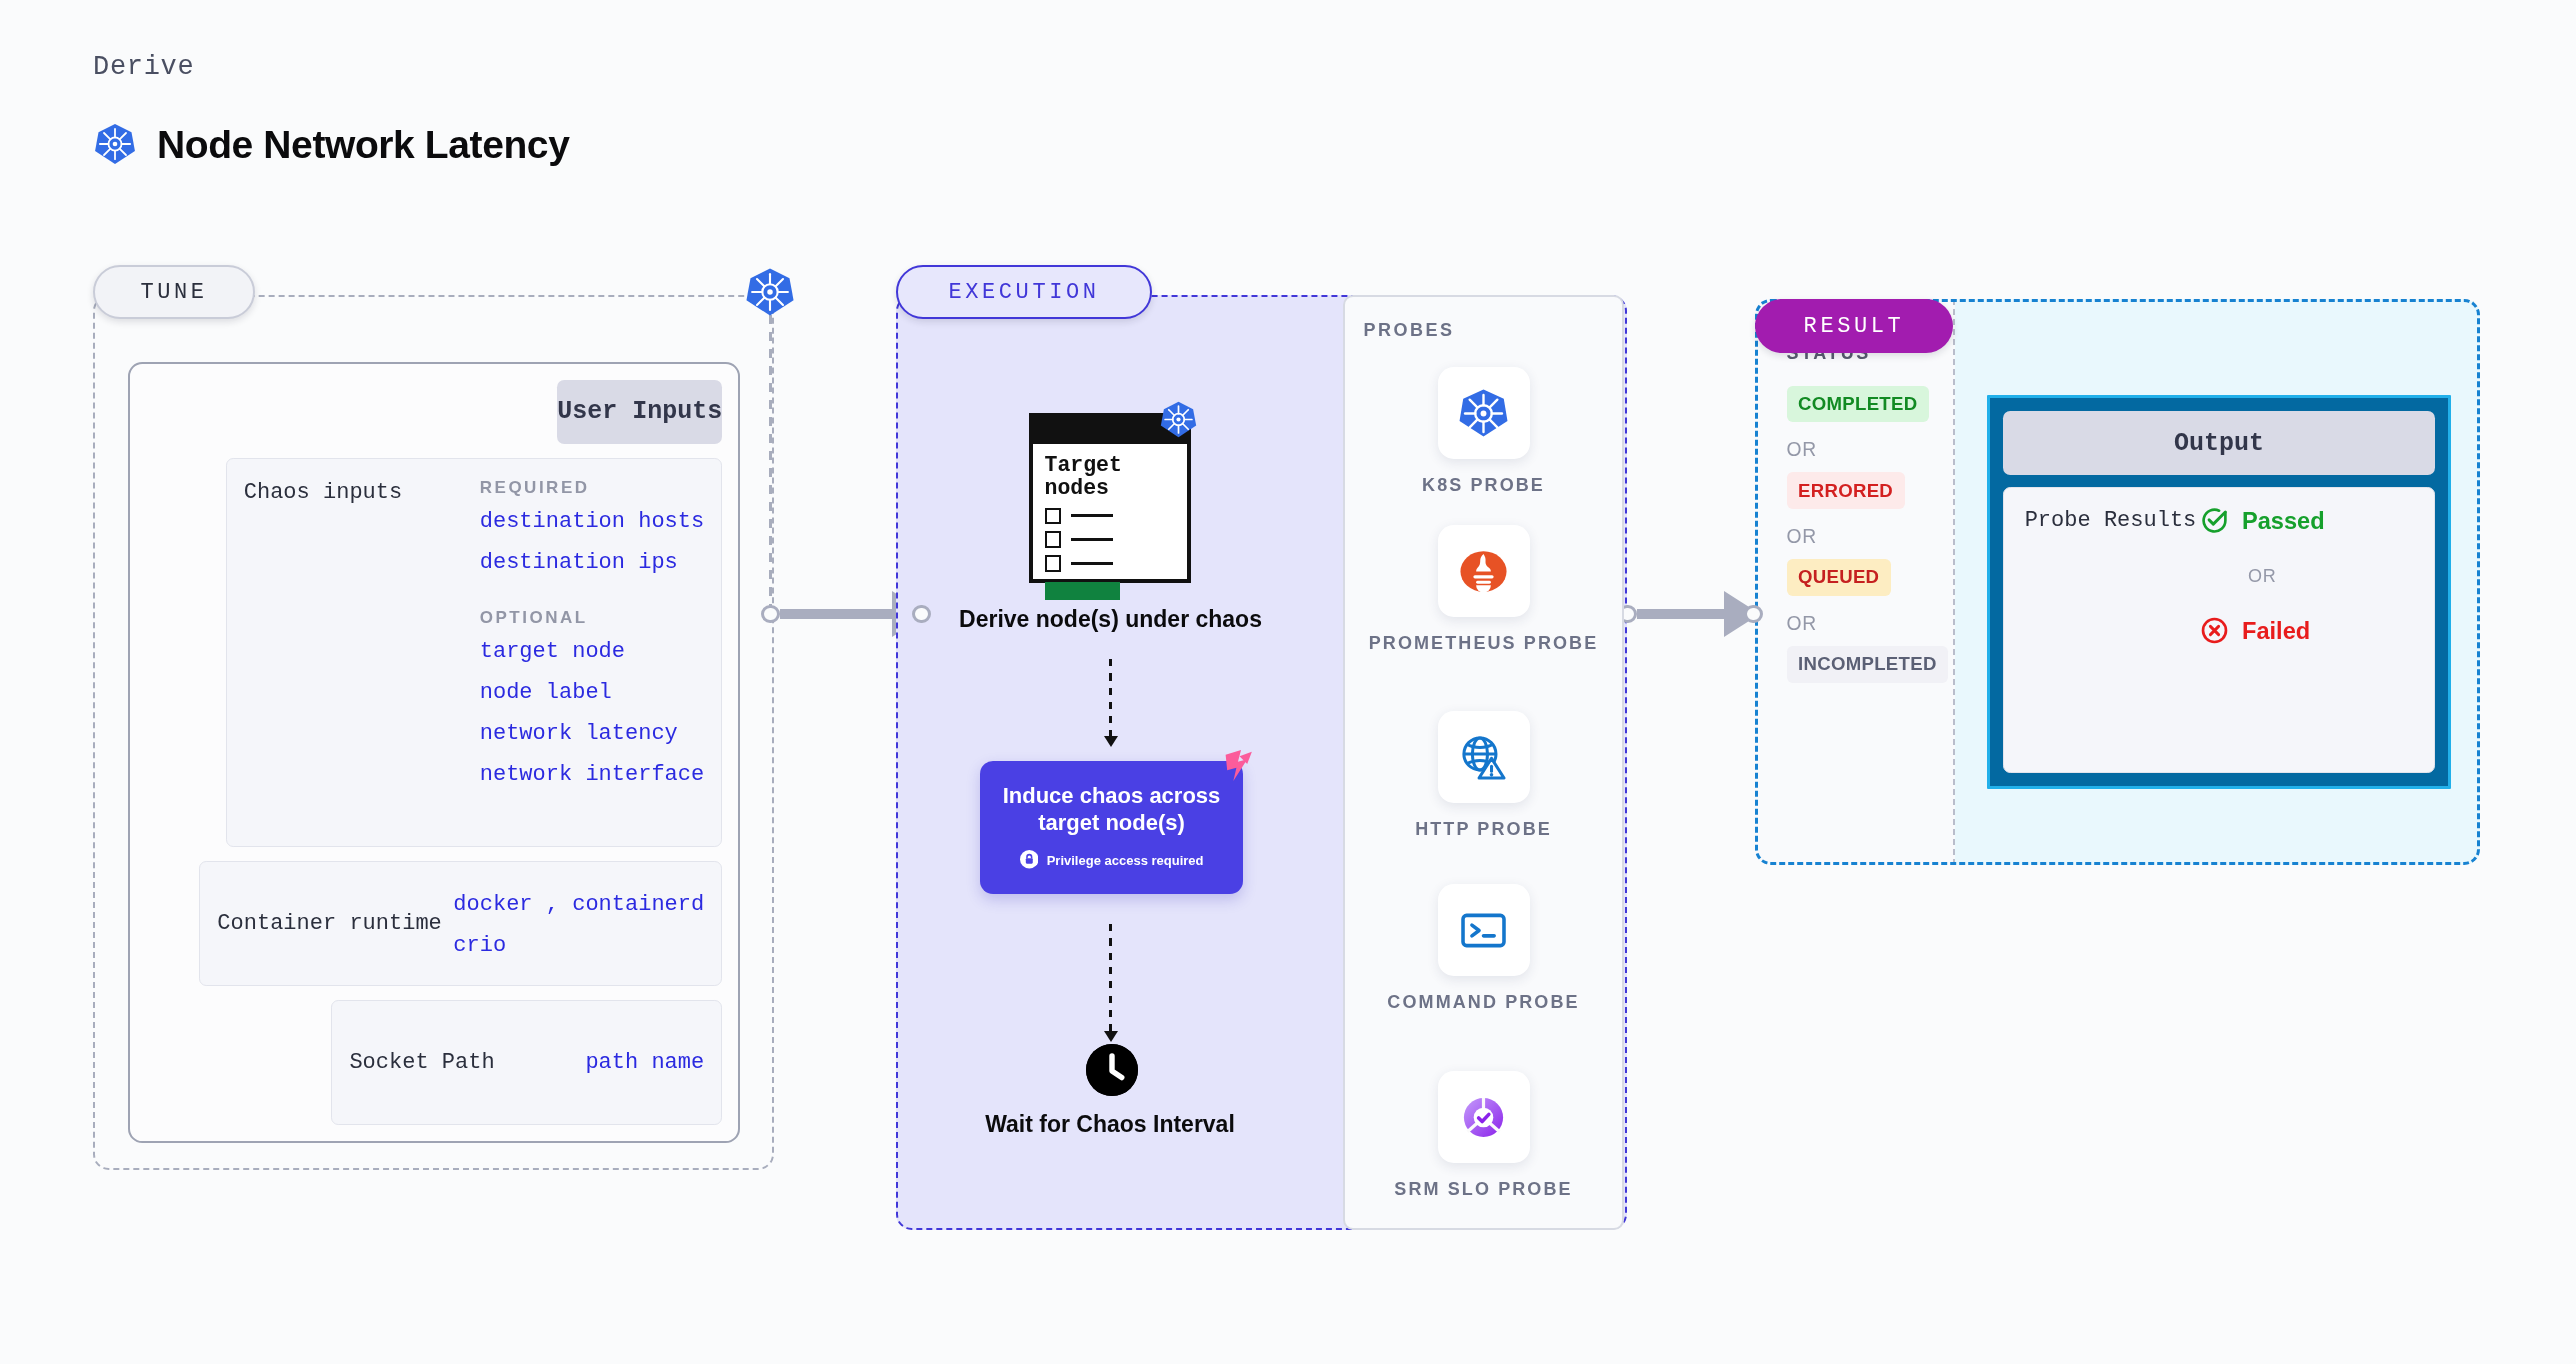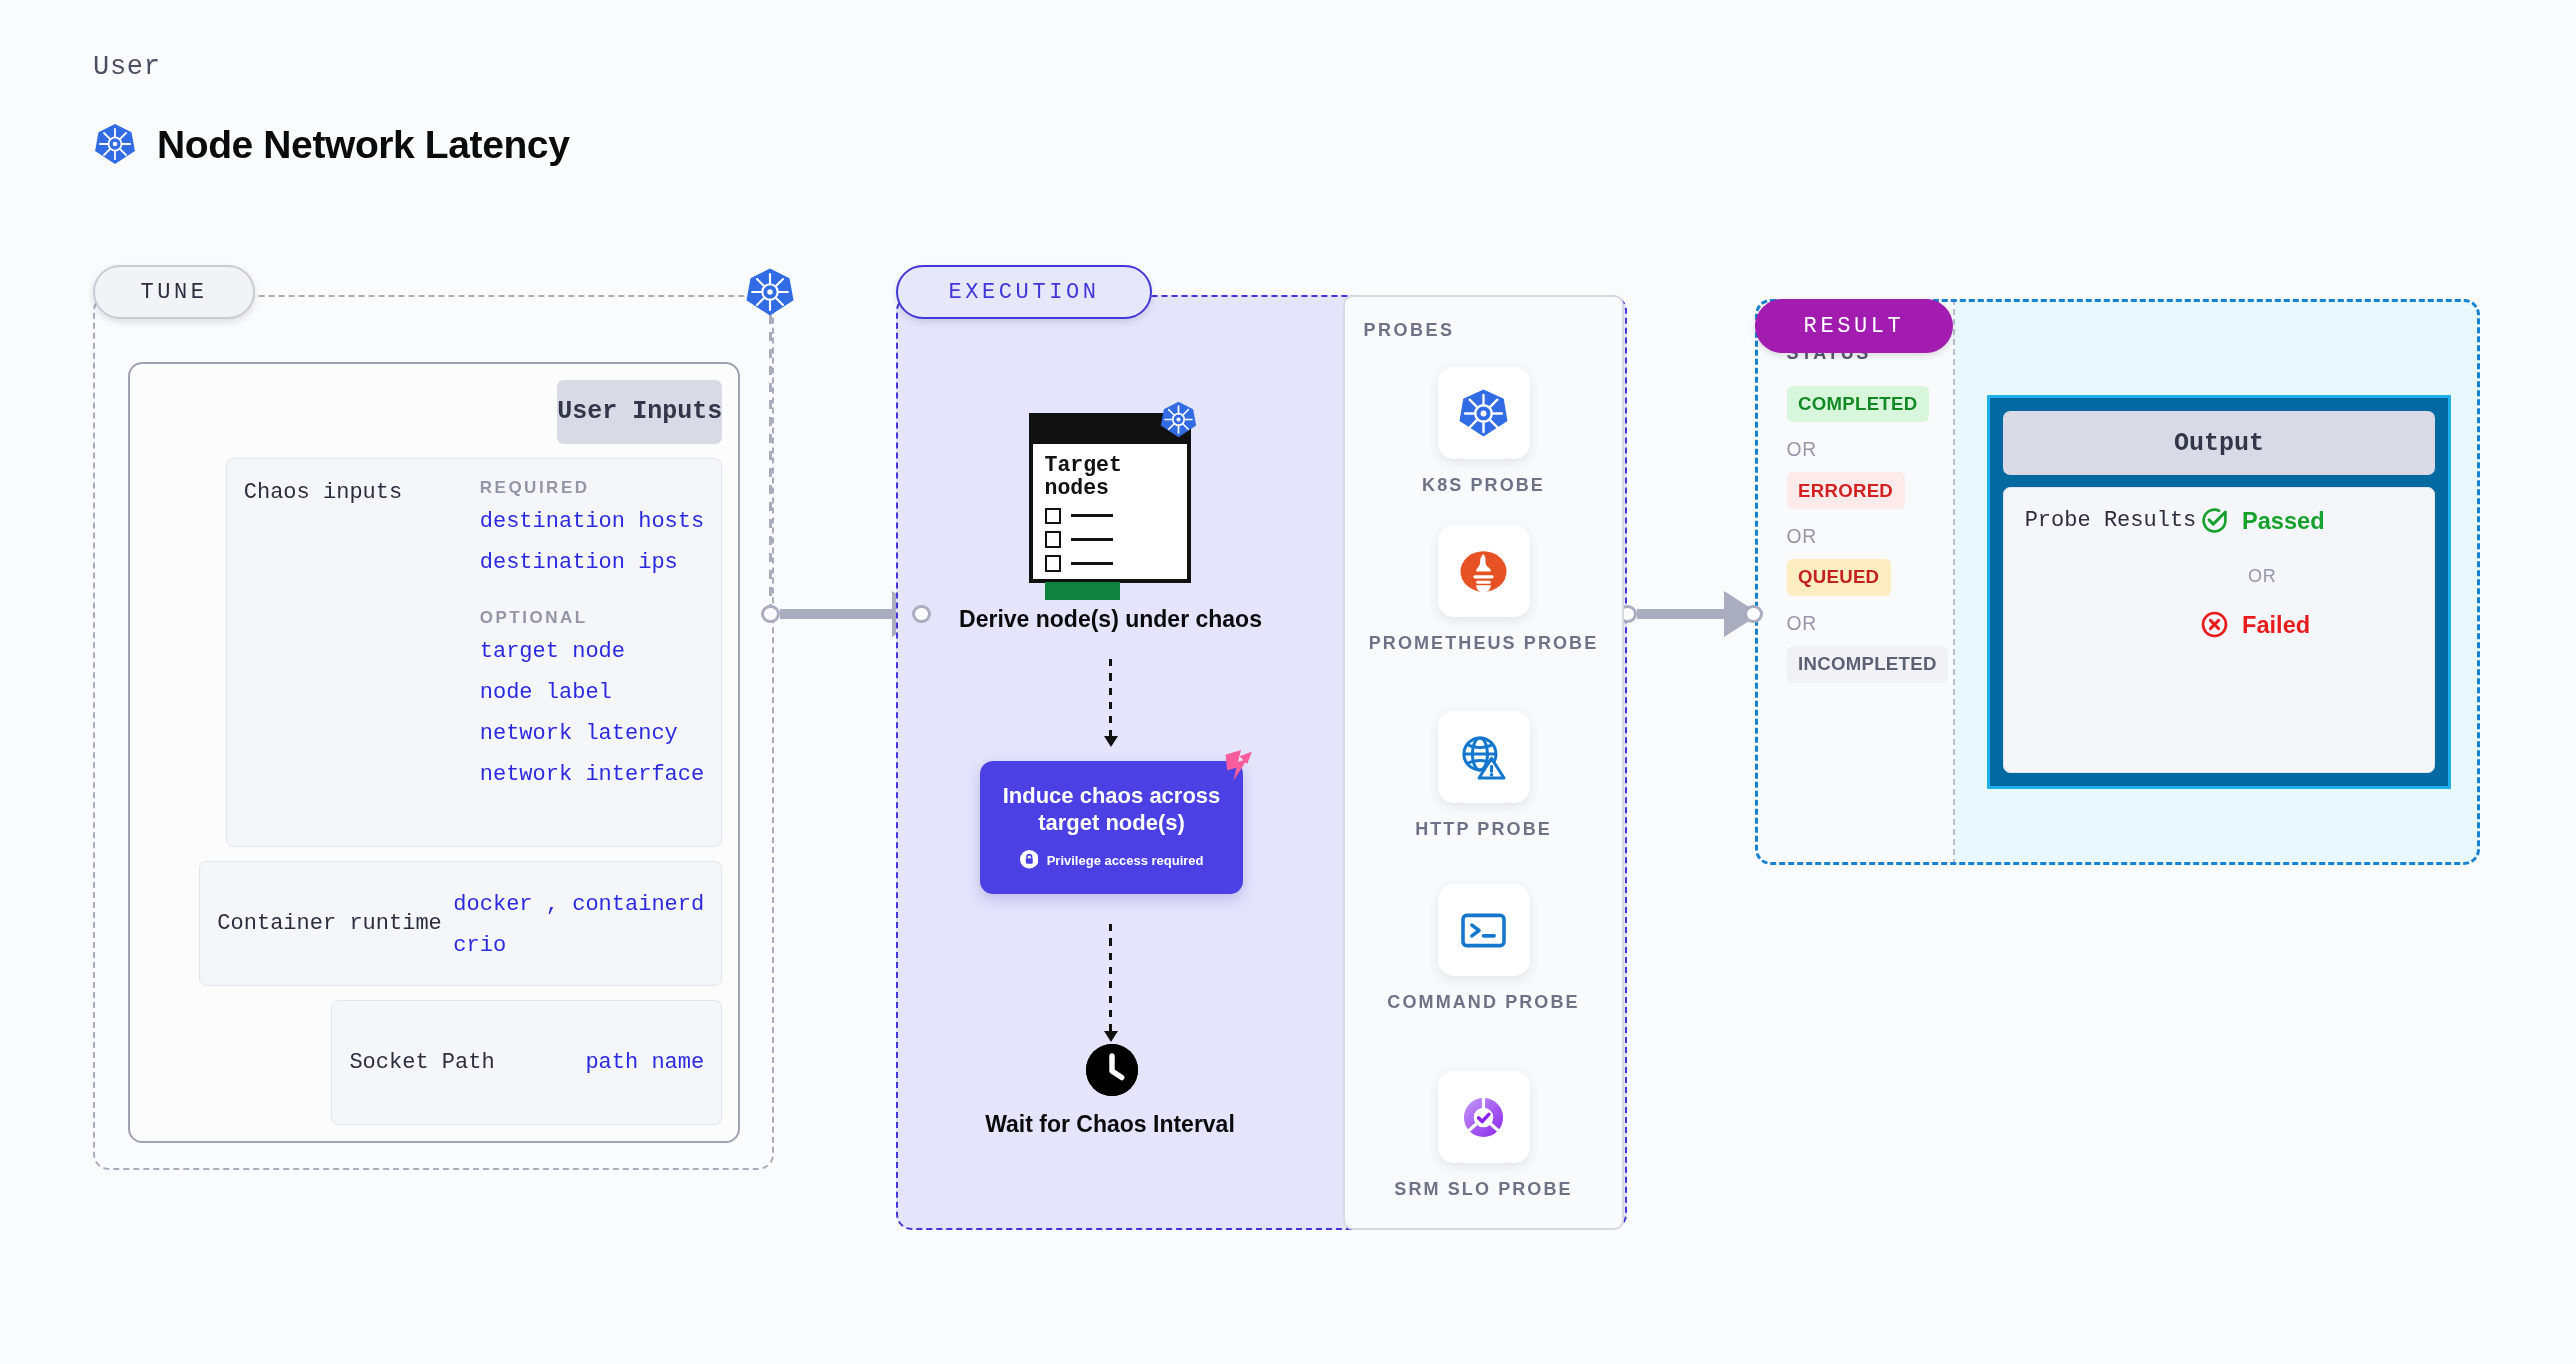--- a/index.html
+++ b/index.html
@@ -226,21 +226,21 @@
     background: #0369a1; border: 3.6px solid #21b0ea; border-radius: 1px;
     padding: 13px; display: flex; flex-direction: column; gap: 11.5px; text-align: center;
   }
   #probe-results-block { flex: 1; }
   .result-row { display: flex; align-items: center; gap: 13px; }
   .result-text { font-size: 23.6px; font-weight: bold; }
 </style>
 </head>
 <body>
 
-<div id="fault-label">User</div>
+<div id="fault-label">Derive</div>
 <div id="title-row">
   <span>
     <svg width="44" height="44" viewBox="0 0 64 64">
       <polygon points="32,3 56,15 61,42 32,61 3,42 8,15" fill="#326ce5"></polygon>
       <g stroke="#fff" stroke-width="2.6" fill="none" stroke-linecap="round">
         <circle cx="32" cy="32" r="9.5"></circle>
         <line x1="32" y1="10" x2="32" y2="22.5"></line>
           <line x1="32" y1="41.5" x2="32" y2="54"></line>
         <line x1="10" y1="32" x2="22.5" y2="32"></line>
           <line x1="41.5" y1="32" x2="54" y2="32"></line>
@@ -514,21 +514,21 @@
       <div class="result-row">
         <span>
           <svg width="29" height="29" viewBox="0 0 24 24">
             <path d="M21 5.5v6.5a9 9 0 11-5.2-8.1" stroke="#16a02c" stroke-width="2.2" fill="none" stroke-linecap="round"></path>
             <path d="M7.5 11.5l3.5 3.5L21 5" stroke="#16a02c" stroke-width="2.4" fill="none" stroke-linecap="round" stroke-linejoin="round"></path>
           </svg>
         </span>
         <span class="result-text" style="color:#16a02c">Passed</span>
       </div>
       <div class="or-text" style="margin-top:13px;font-size:18px">OR</div>
-      <div class="result-row" style="margin-top:7px">
+      <div class="result-row" style="margin-top:13px">
         <span>
           <svg width="29" height="29" viewBox="0 0 24 24">
             <circle cx="12" cy="12" r="9.5" stroke="#e81c1c" stroke-width="2.2" fill="none"></circle>
             <path d="M8.6 8.6l6.8 6.8M15.4 8.6l-6.8 6.8" stroke="#e81c1c" stroke-width="2.4" stroke-linecap="round"></path>
           </svg>
         </span>
         <span class="result-text" style="color:#e81c1c">Failed</span>
       </div>
     </div>
   </div>

